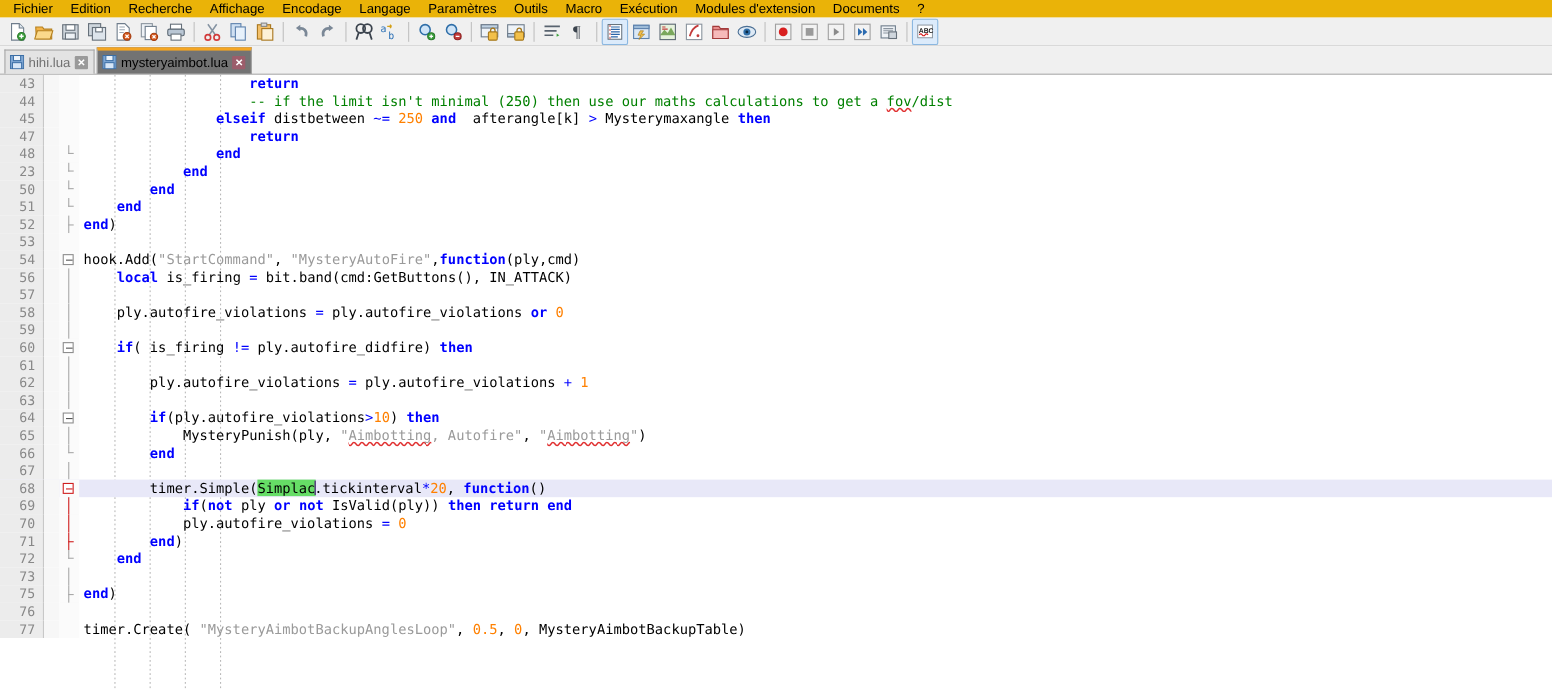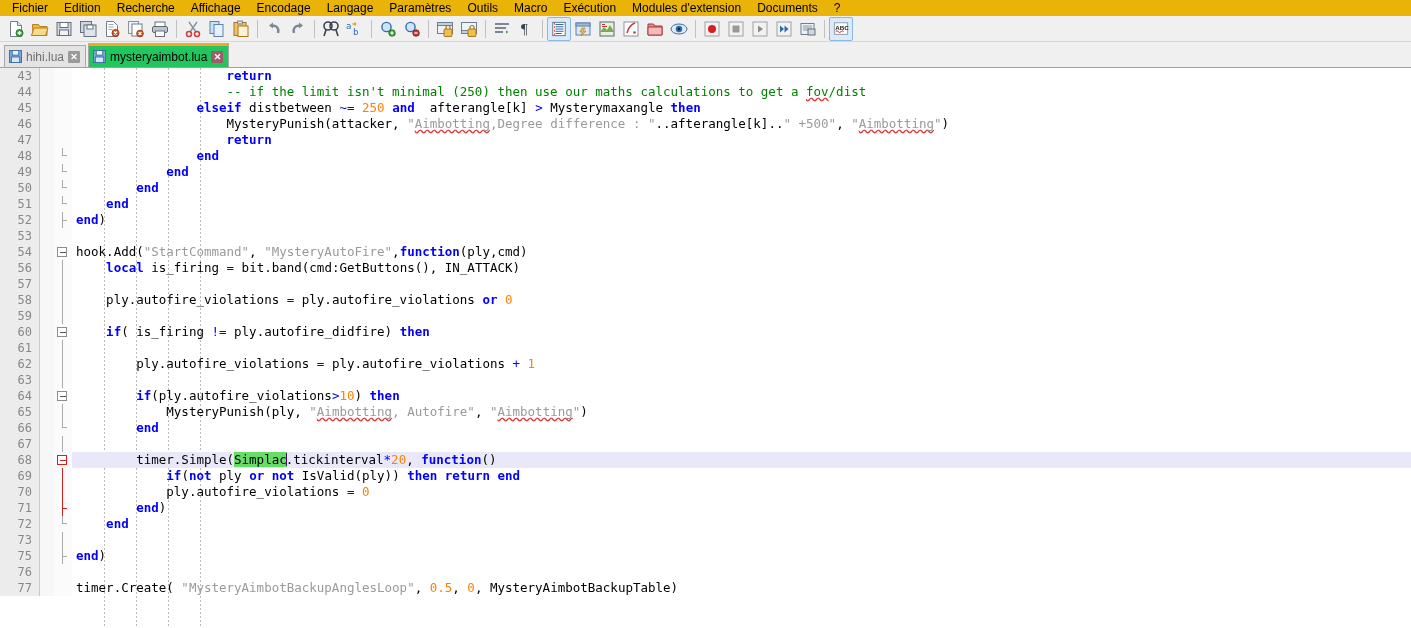--- a/index.html
+++ b/index.html
@@ -56,21 +56,21 @@
     border:1px solid #a8a8a8;
     border-bottom:none;
     position:relative;
   }
   .tab.inactive{
     background:#e3e3e3; color:#707070;
     height:22px;
     text-align:right;
   }
   .tab.active{
-    background:#22c55e; color:#000;
+    background:#737373; color:#000;
     border-top:3px solid #f5a623;
     height:24px;
   }
   .tab .tab-close{
     width:12px; height:12px;
     display:inline-flex; align-items:center; justify-content:center;
     color:#fff; font-size:9px; font-weight:bold;
     border-radius:1px;
   }
   .tab.inactive .tab-close{ background:#9a9a9a; }
@@ -465,24 +465,23 @@
   <div class="guides">
     <div class="guide" style="left:32px"></div>
     <div class="guide" style="left:64px"></div>
     <div class="guide" style="left:96px"></div>
     <div class="guide" style="left:128px"></div>
   </div>
   <div id="code-lines">
       <div class="code-line"><div class="ln">43</div><div class="bm"></div><div class="fold"></div><div class="txt">                    <span class="kw">return</span></div></div>
       <div class="code-line"><div class="ln">44</div><div class="bm"></div><div class="fold"></div><div class="txt">                    <span class="com">-- if the limit isn't minimal (250) then use our maths calculations to get a <span class="squig">fov</span>/dist</span></div></div>
       <div class="code-line"><div class="ln">45</div><div class="bm"></div><div class="fold"></div><div class="txt">                <span class="kw">elseif</span> distbetween <span class="op">~</span><span class="op">=</span> <span class="num">250</span> <span class="kw">and</span>  afterangle[k] <span class="op">&gt;</span> Mysterymaxangle <span class="kw">then</span></div></div>
-      <div class="code-line"><div class="ln">46</div><div class="bm"></div><div class="fold"></div><div class="txt">                    MysteryPunish(attacker, <span class="str">"<span class="squig">Aimbotting</span>,Degree difference : "</span>..afterangle[k]..<span class="str">" +500"</span>, <span class="str">"<span class="squig">Aimbotting</span>"</span>)</div></div>
       <div class="code-line"><div class="ln">47</div><div class="bm"></div><div class="fold"></div><div class="txt">                    <span class="kw">return</span></div></div>
       <div class="code-line"><div class="ln">48</div><div class="bm"></div><div class="fold"><span class="halftick"></span></div><div class="txt">                <span class="kw">end</span></div></div>
-      <div class="code-line"><div class="ln">49</div><div class="bm"></div><div class="fold"><span class="halftick"></span></div><div class="txt">            <span class="kw">end</span></div></div>
+      <div class="code-line"><div class="ln">23</div><div class="bm"></div><div class="fold"><span class="halftick"></span></div><div class="txt">            <span class="kw">end</span></div></div>
       <div class="code-line"><div class="ln">50</div><div class="bm"></div><div class="fold"><span class="halftick"></span></div><div class="txt">        <span class="kw">end</span></div></div>
       <div class="code-line"><div class="ln">51</div><div class="bm"></div><div class="fold"><span class="halftick"></span></div><div class="txt">    <span class="kw">end</span></div></div>
       <div class="code-line"><div class="ln">52</div><div class="bm"></div><div class="fold"><span class="endtick"></span></div><div class="txt"><span class="kw">end</span>)</div></div>
       <div class="code-line"><div class="ln">53</div><div class="bm"></div><div class="fold"></div><div class="txt"></div></div>
       <div class="code-line"><div class="ln">54</div><div class="bm"></div><div class="fold"><span class="fbox"></span></div><div class="txt">hook.Add(<span class="str">"StartCommand"</span>, <span class="str">"MysteryAutoFire"</span>,<span class="kw">function</span>(ply,cmd)</div></div>
       <div class="code-line"><div class="ln">56</div><div class="bm"></div><div class="fold"><span class="vline"></span></div><div class="txt">    <span class="kw">local</span> is_firing <span class="op">=</span> bit.band(cmd:GetButtons(), IN_ATTACK)</div></div>
       <div class="code-line"><div class="ln">57</div><div class="bm"></div><div class="fold"><span class="vline"></span></div><div class="txt"></div></div>
       <div class="code-line"><div class="ln">58</div><div class="bm"></div><div class="fold"><span class="vline"></span></div><div class="txt">    ply.autofire_violations <span class="op">=</span> ply.autofire_violations <span class="kw">or</span> <span class="num">0</span></div></div>
       <div class="code-line"><div class="ln">59</div><div class="bm"></div><div class="fold"><span class="vline"></span></div><div class="txt"></div></div>
       <div class="code-line"><div class="ln">60</div><div class="bm"></div><div class="fold"><span class="fbox"></span></div><div class="txt">    <span class="kw">if</span>( is_firing <span class="op">!</span><span class="op">=</span> ply.autofire_didfire) <span class="kw">then</span></div></div>

